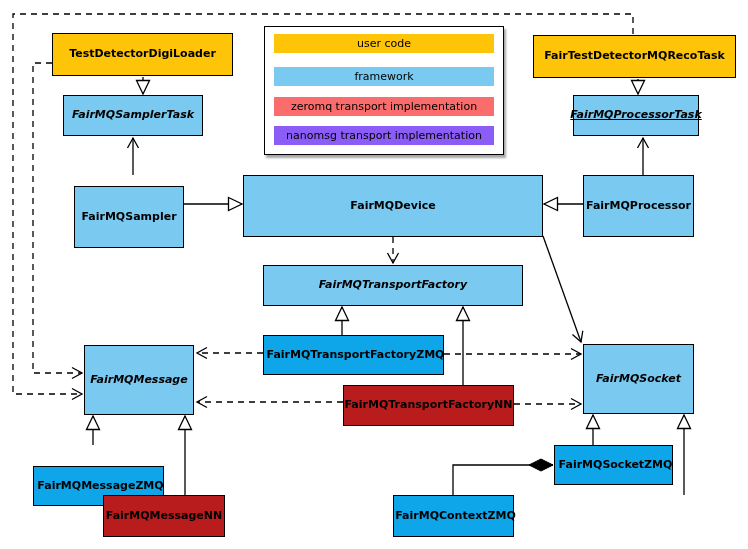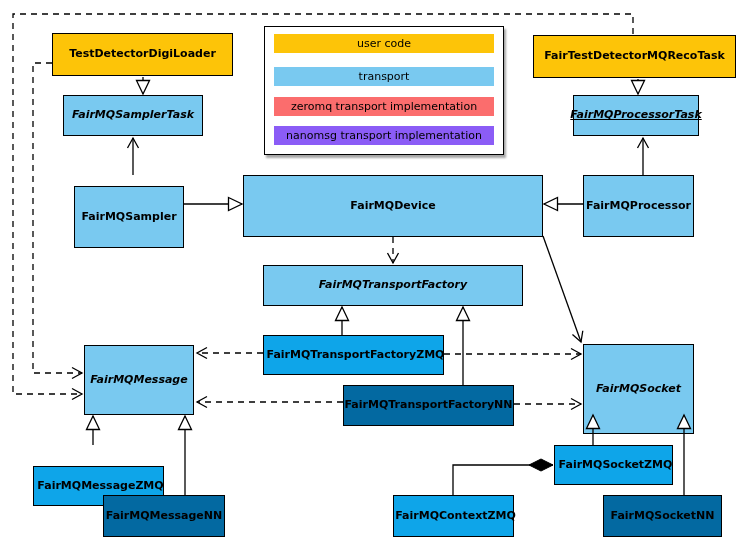--- a/index.html
+++ b/index.html
@@ -9,21 +9,21 @@
   }
   .node{
     position:absolute;box-sizing:border-box;border:1.4px solid #000;
     display:flex;align-items:center;justify-content:center;text-align:center;
     font-size:11px;font-weight:bold;color:#000;line-height:1.15;padding:2px;
   }
   .abstract{font-style:italic;}
   .c-gold{background:#FDC408;}
   .c-blue{background:#79C9F0;}
   .c-red{background:#0ea5e9;padding-left:6px;}
-  .c-green{background:#0369a1;}
+  .c-green{background:#b91c1c;}
   .legend{
     position:absolute;left:264px;top:26px;width:240px;height:129px;
     background:#ffffff;border:1.5px solid #000;box-sizing:border-box;
     box-shadow:2px 3px 2px rgba(0,0,0,0.35);
   }
   .lbar{
     position:absolute;left:9px;width:220px;height:19px;
     display:flex;align-items:center;justify-content:center;
     font-size:11px;font-weight:normal;color:#000;
   }
@@ -49,35 +49,34 @@
   <div class="node c-blue" style="left:583px;top:175px;width:111px;height:62px;">FairMQProcessor</div>
 
   <div class="node c-blue abstract" style="left:263px;top:265px;width:260px;height:41px;">FairMQTransportFactory</div>
 
   <div class="node c-red" style="left:263px;top:335px;width:181px;height:40px;">FairMQTransportFactoryZMQ</div>
 
   <div class="node c-green" style="left:343px;top:385px;width:171px;height:41px;">FairMQTransportFactoryNN</div>
 
   <div class="node c-blue abstract" style="left:84px;top:345px;width:110px;height:70px;">FairMQMessage</div>
 
-  <div class="node c-blue abstract" style="left:583px;top:344px;width:111px;height:90px;">FairMQSocket</div>
+  <div class="node c-blue abstract" style="left:583px;top:344px;width:111px;height:70px;">FairMQSocket</div>
 
   <div class="node c-red" style="left:33px;top:445px;width:131px;height:40px;margin-top:21px;">FairMQMessageZMQ</div>
 
   <div class="node c-green" style="left:103px;top:495px;width:122px;height:42px;">FairMQMessageNN</div>
 
   <div class="node c-red" style="left:393px;top:495px;width:121px;height:42px;">FairMQContextZMQ</div>
 
   <div class="node c-red" style="left:554px;top:445px;width:119px;height:40px;">FairMQSocketZMQ</div>
 
-  <div class="node c-green" style="left:603px;top:495px;width:119px;height:42px;">FairMQSocketNN</div>
 
   <div class="legend">
     <div class="lbar" style="top:7px;background:#FDC408;">user code</div>
-    <div class="lbar" style="top:40px;background:#79C9F0;">transport</div>
+    <div class="lbar" style="top:40px;background:#79C9F0;">framework</div>
     <div class="lbar" style="top:70px;background:#FB6D6D;">zeromq transport implementation</div>
     <div class="lbar" style="top:99px;background:#8b5cf6;">nanomsg transport implementation</div>
   </div>
 
   <svg id="connectors" width="748" height="549" viewBox="0 0 748 549">
     <defs>
       <marker id="mTri" markerUnits="userSpaceOnUse" markerWidth="17" markerHeight="17" refX="15" refY="8" orient="auto">
         <path d="M1.5,1.5 L15,8 L1.5,14.5 Z" fill="#ffffff" stroke="#000" stroke-width="1.3"></path>
       </marker>
       <marker id="mOpen" markerUnits="userSpaceOnUse" markerWidth="15" markerHeight="15" refX="12" refY="7" orient="auto">

